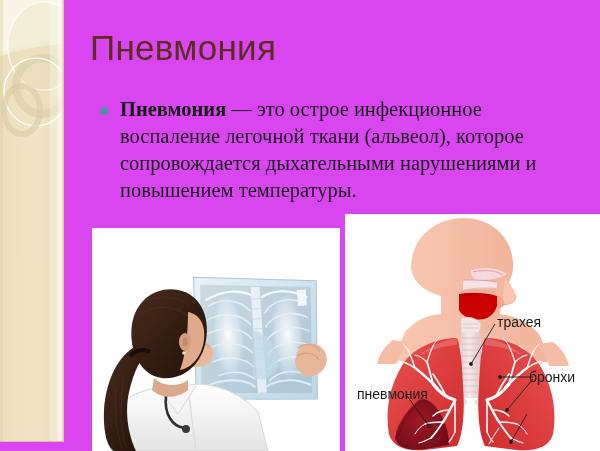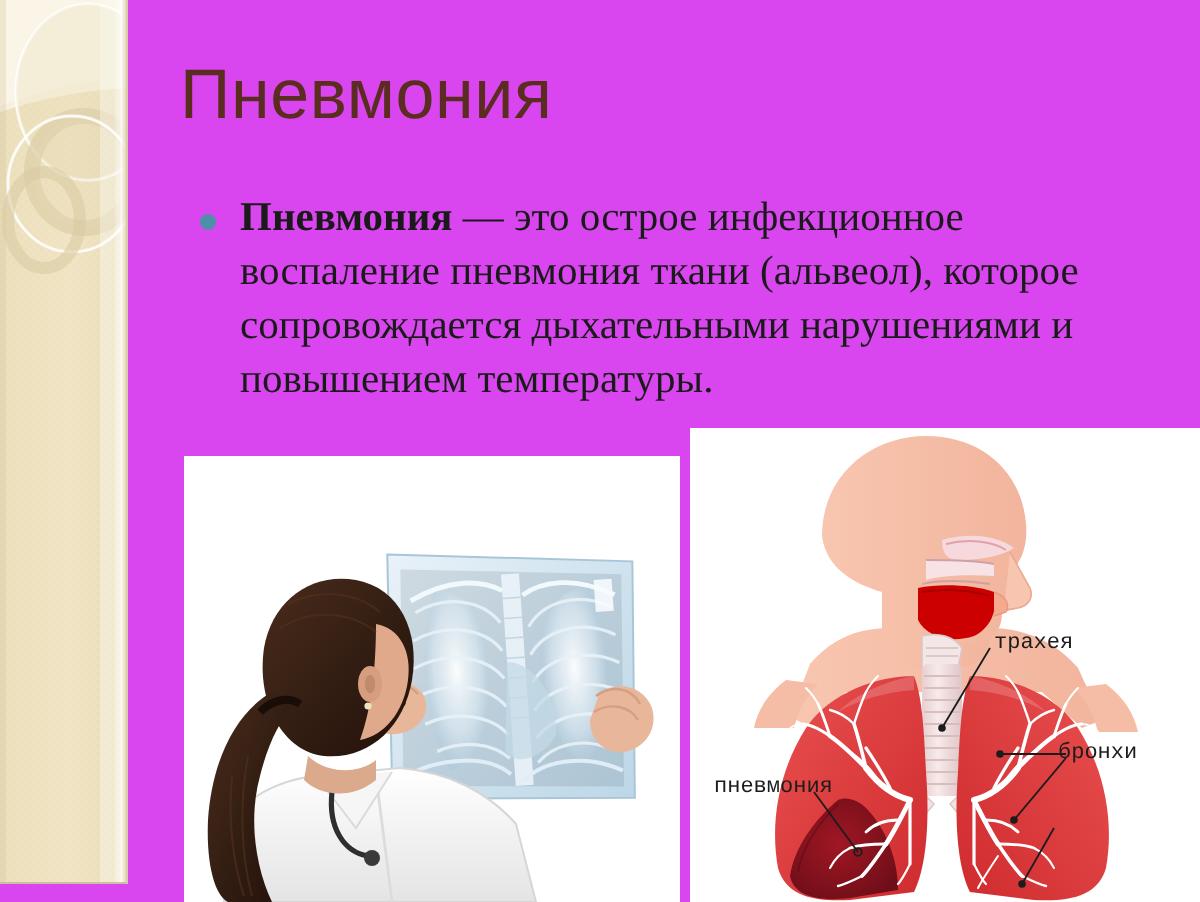--- a/index.html
+++ b/index.html
@@ -102,22 +102,22 @@
     position: absolute;
     left: 345px;
     top: 214px;
     width: 255px;
     height: 237px;
   }
   #anatomy svg { display: block; }
 
   .dlabel {
     position: absolute;
-    font-family: Liberation Mono, monospace;
-    font-size: 11px;
+    font-family: Liberation Sans, sans-serif;
+    font-size: 14px;
     color: #1c1c1c;
     white-space: nowrap;
     line-height: 11px;
   }
   #label-trachea { left: 497px; top: 317px; }
   #label-bronchi { left: 529px; top: 372px; text-align: center; }
   #label-pneumonia { left: 357px; top: 389px; }
   #label-lower { left: 524px; top: 404px; }
 </style>
 </head>
@@ -164,21 +164,21 @@
       </g>
     </svg>
     <div id="sidebar-edge"></div>
   </div>
 
   <div id="title">Пневмония</div>
 
   <div id="body-block">
     <div id="bullet-row">
       <span id="bullet-dot"></span>
-      <div id="bullet-text"><span class="lead">Пневмония</span><span> — это острое инфекционное воспаление пневмония ткани (альвеол), которое сопровождается дыхательными нарушениями и повышением температуры.</span></div>
+      <div id="bullet-text"><span class="lead">Пневмония</span><span> — это острое инфекционное воспаление легочной ткани (альвеол), которое сопровождается дыхательными нарушениями и повышением температуры.</span></div>
     </div>
   </div>
 
   <div id="photo">
     <svg width="248" height="223" viewBox="0 0 248 223" xmlns="http://www.w3.org/2000/svg">
       <defs>
         <linearGradient id="filmG" x1="0" y1="0" x2="1" y2="1">
           <stop offset="0%" stop-color="#eaf3f8"></stop>
           <stop offset="45%" stop-color="#d3e5f0"></stop>
           <stop offset="100%" stop-color="#bcd6e6"></stop>

